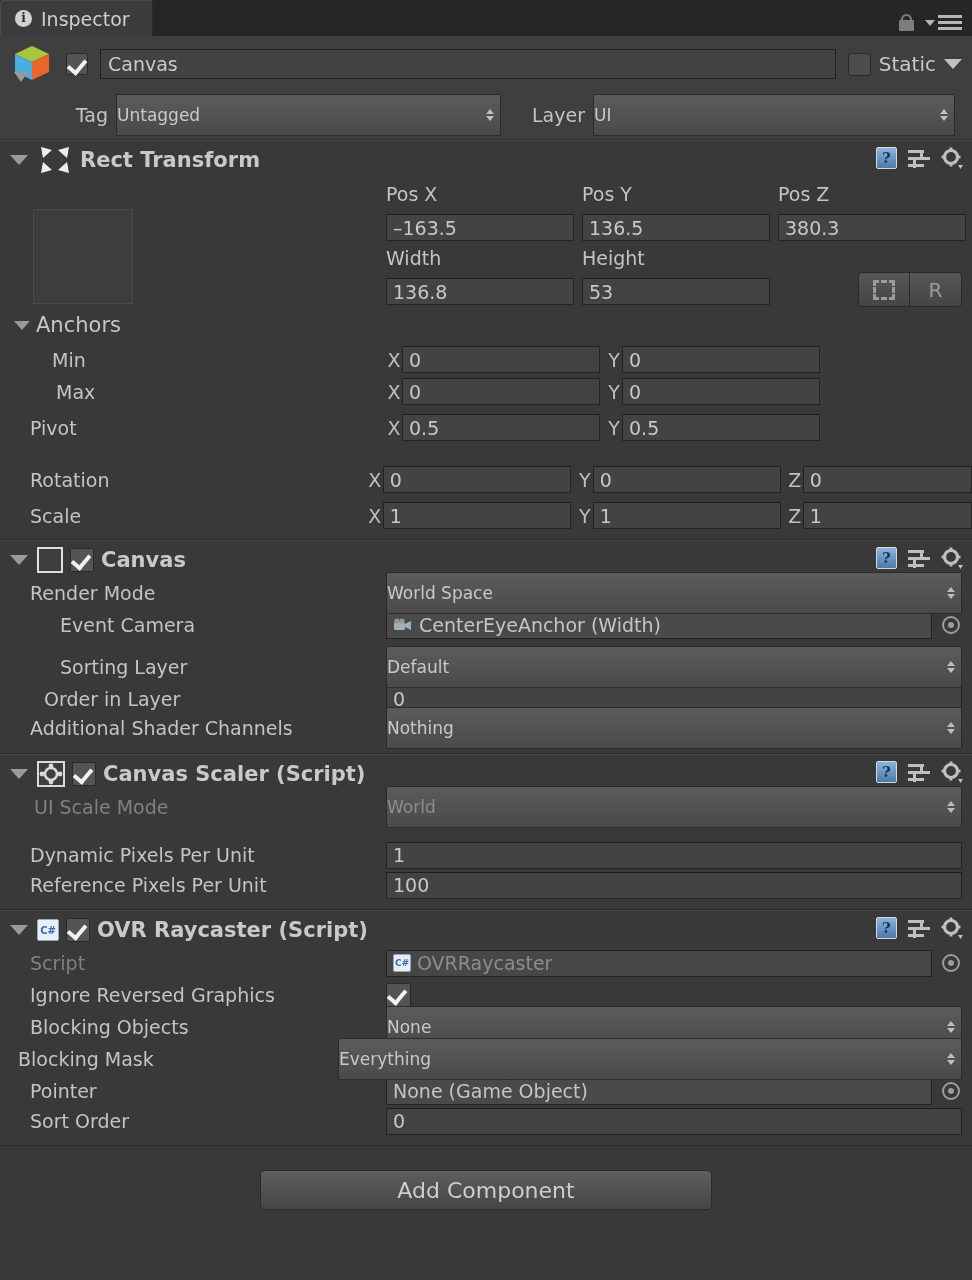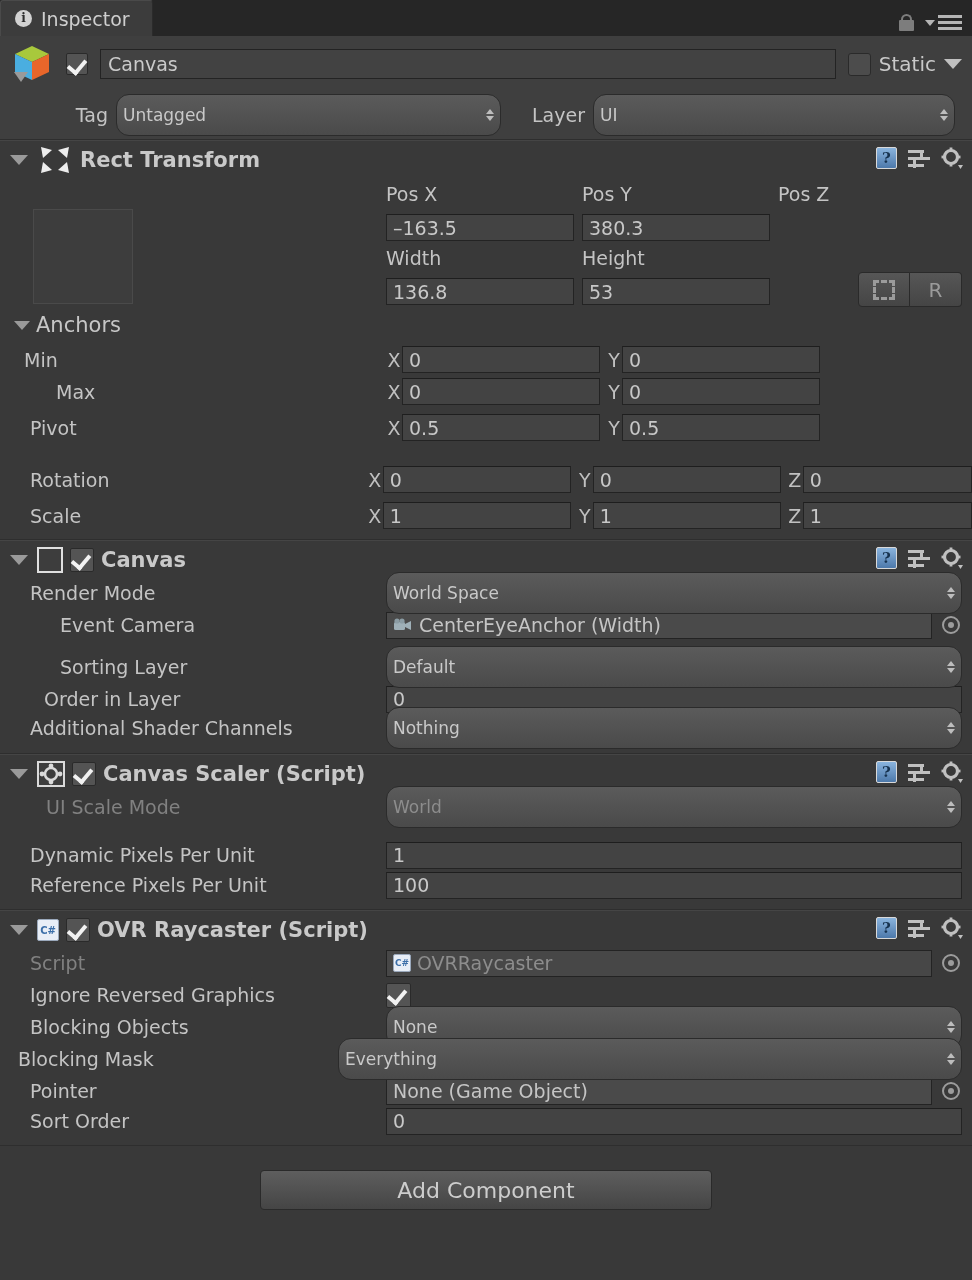--- a/index.html
+++ b/index.html
@@ -61,22 +61,22 @@
     color: #cacaca; font-size: 19px; padding: 0 7px; display: flex; align-items: center;
   }
   .static-box { display: flex; align-items: center; gap: 8px; flex: none; text-align: right; }
   .static-cb { width: 23px; height: 23px; background: #4c4c4c; border: 1px solid #2a2a2a; border-radius: 3px; }
   .static-label { font-size: 20px; color: #c8c8c8; }
   .static-arrow { width: 0; height: 0; border-left: 9px solid transparent; border-right: 9px solid transparent; border-top: 10px solid #c0c0c0; }
 
   .row2 { display: flex; align-items: center; gap: 8px; margin-top: 17px; height: 28px; }
   .lbl-right { font-size: 19px; color: #c4c4c4; text-align: right; }
   .popup {
-    background: linear-gradient(#5b5b5b, #4a4a4a); border: 1px solid #2b2b2b; border-radius: 13px;
-    height: 42px; display: flex; align-items: center; padding: 0 6px;
+    background: linear-gradient(#5b5b5b, #4a4a4a); border: 1px solid #2b2b2b; border-radius: 1px;
+    height: 42px; display: flex; align-items: center; padding: 0 0;
     color: #c9c9c9; font-size: 17px; position: relative;
   }
   .popup .arrows { position: absolute; right: 6px; top: 50%; transform: translateY(-50%);
     display: flex; flex-direction: column; gap: 2px; align-items: center; }
   .popup .arrows i { display: block; width: 0; height: 0; border-left: 4px solid transparent; border-right: 4px solid transparent; }
   .popup .arrows i.up { border-bottom: 5px solid #bdbdbd; }
   .popup .arrows i.dn { border-top: 5px solid #bdbdbd; }
 
   
   .comp { border-bottom: 1px solid #2e2e2e; border-top: 1px solid #454545; position: relative; }
@@ -217,20 +217,21 @@
 
     <div style="position:absolute;left:33px;top:68px;width:100px;height:95px;background:#3d3d3d;border:1px solid #4a4a4a"></div>
 
     <div style="position:absolute;left:386px;top:42px;display:flex;gap:8px">
       <span class="flabel" style="width:188px;padding-left:0">Pos X</span>
       <span class="flabel" style="width:188px;padding-left:0">Pos Y</span>
       <span class="flabel" style="width:188px;padding-left:0">Pos Z</span>
     </div>
     <div style="position:absolute;left:386px;top:73px;display:flex;gap:8px">
       <span class="input" style="width:188px">–163.5</span>
+      <span class="input" style="width:188px">136.5</span>
       <span class="input" style="width:188px">380.3</span>
     </div>
 
     <div style="position:absolute;left:386px;top:106px;display:flex;gap:8px">
       <span class="flabel" style="width:188px;padding-left:0">Width</span>
       <span class="flabel" style="width:188px;padding-left:0">Height</span>
     </div>
     <div style="position:absolute;left:386px;top:137px;display:flex;gap:8px">
       <span class="input" style="width:188px">136.8</span>
       <span class="input" style="width:188px">53</span>
@@ -242,21 +243,21 @@
       </span>
       <span style="width:52px;height:35px;background:linear-gradient(#565656,#454545);border:1px solid #2a2a2a;border-left:none;border-radius:0 4px 4px 0;display:flex;align-items:center;justify-content:center;color:#9b9b9b;font-size:20px">R</span>
     </div>
 
     <div style="position:absolute;left:14px;top:172px;display:flex;align-items:center;gap:6px">
       <span style="width:0;height:0;border-left:8px solid transparent;border-right:8px solid transparent;border-top:9px solid #9a9a9a"></span>
       <span style="font-size:21px;color:#c6c6c6">Anchors</span>
     </div>
 
     <div style="position:absolute;left:0;top:205px;width:972px;display:flex;align-items:center">
-      <span class="flabel" style="width:386px;padding-left:24px">Min</span>
+      <span class="flabel" style="width:386px;padding-left:52px">Min</span>
       <span class="axis">X</span>
       <span class="input" style="width:198px">0</span>
       <span class="axis" style="margin-left:6px">Y</span>
       <span class="input" style="width:198px">0</span>
     </div>
 
     <div style="position:absolute;left:0;top:237px;width:972px;display:flex;align-items:center">
       <span class="flabel" style="width:386px;padding-left:56px">Max</span>
       <span class="axis">X</span>
       <span class="input" style="width:198px">0</span>
@@ -405,21 +406,21 @@
             <rect x="8.6" y="0.5" width="2.8" height="4" fill="#c0c0c0"></rect>
               <rect x="8.6" y="15.5" width="2.8" height="4" fill="#c0c0c0"></rect>
             <rect x="0.5" y="8.6" width="4" height="2.8" fill="#c0c0c0"></rect>
               <rect x="15.5" y="8.6" width="4" height="2.8" fill="#c0c0c0"></rect>
             <polygon points="17,18 22,18 19.5,22" fill="#c0c0c0"></polygon>
           </svg>
         </span>
       </span>
     </div>
     <div class="fieldrow">
-      <span class="flabel dim" style="width:386px;padding-left:46px">UI Scale Mode</span>
+      <span class="flabel dim" style="width:386px;padding-left:34px">UI Scale Mode</span>
       <span class="popup" style="flex:1;color:#8d8d8d">
         <span>World</span>
         <span class="arrows">
             <i class="up"></i>
             <i class="dn"></i>
           </span>
       </span>
     </div>
     <div style="height:16px"></div>
     <div class="fieldrow">

